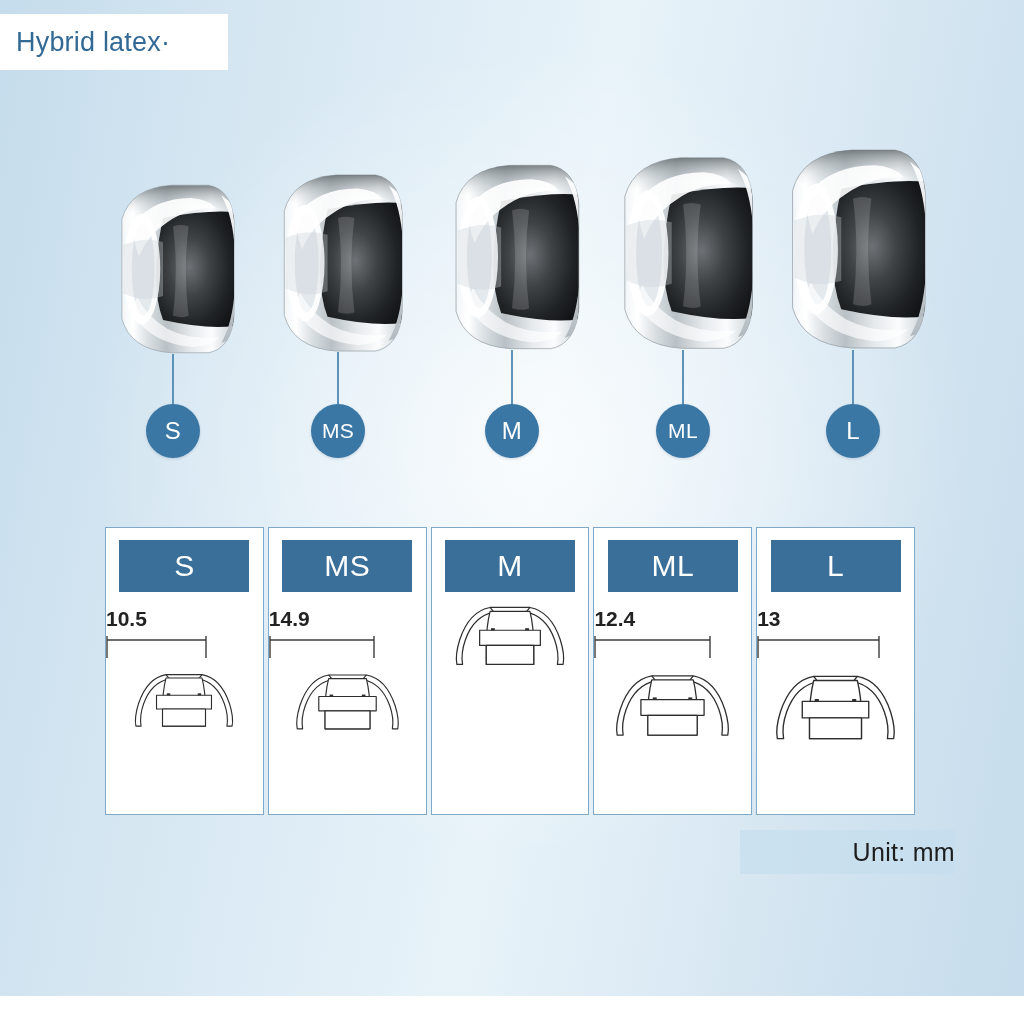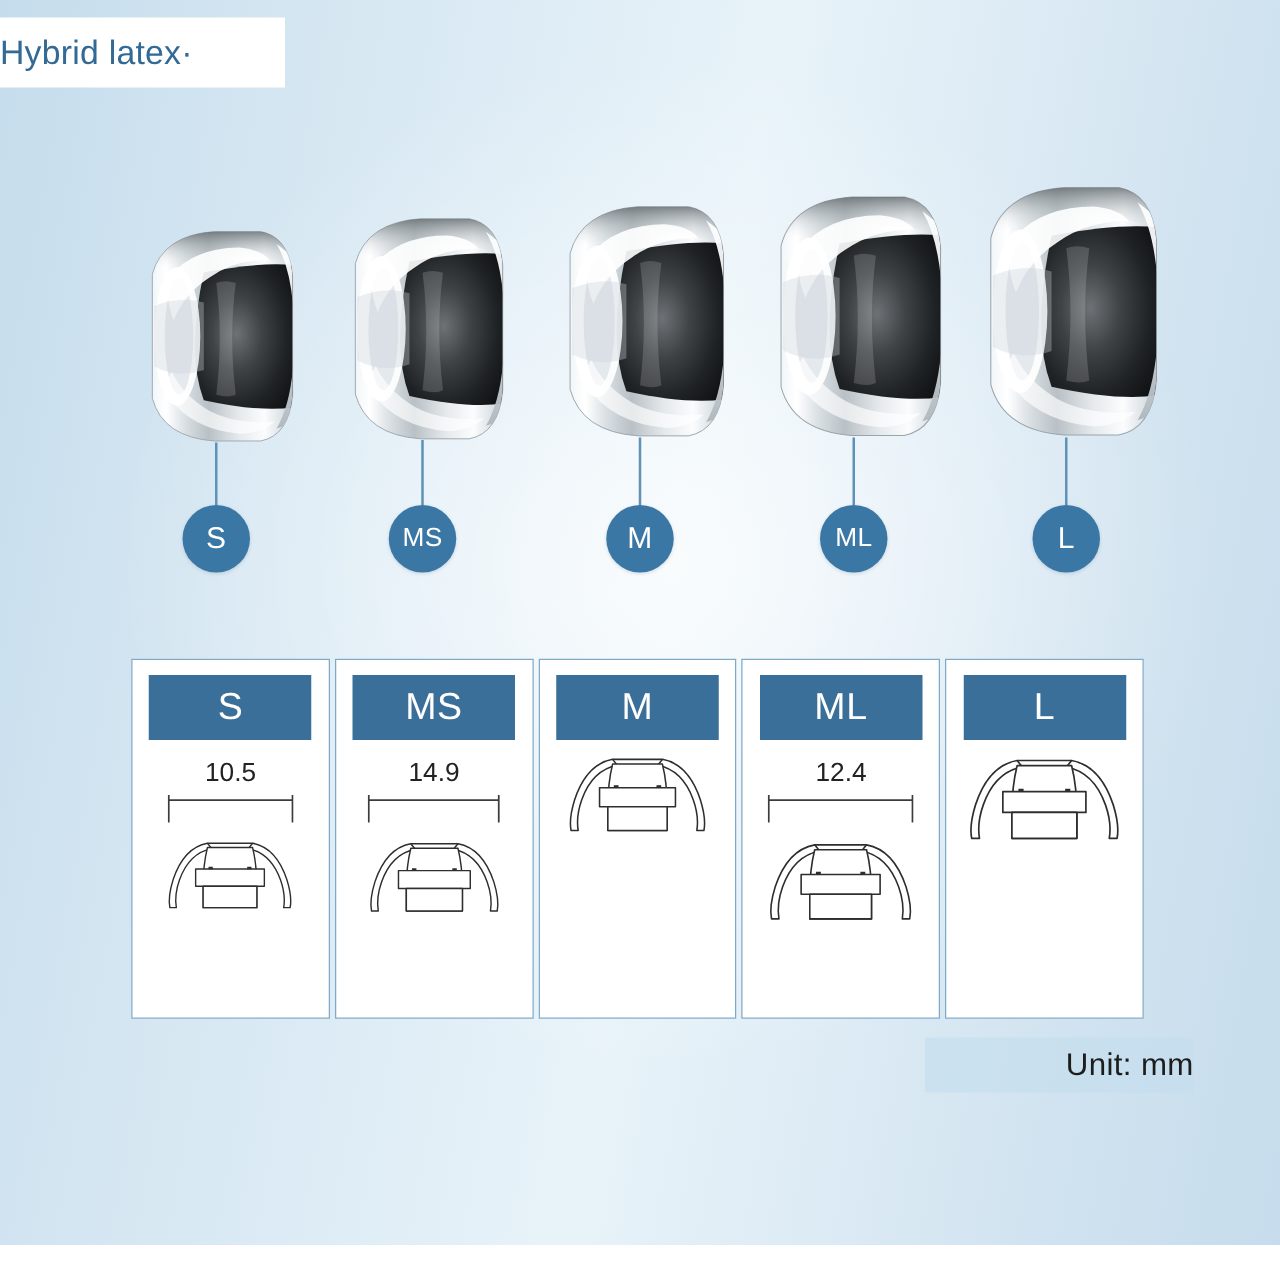--- a/index.html
+++ b/index.html
@@ -23,21 +23,21 @@
     background:#ffffff;
   }
 
   
   #title-banner {
     position:absolute; left:0; top:14px; width:228px; height:56px;
     background:#ffffff;
     display:flex; align-items:center;
   }
   #title-text {
-    padding-left:0;
+    padding-left:16px;
     font-size:27px;
     letter-spacing:0.2px;
     color:#336a95;
     font-weight:400;
     white-space:nowrap;
   }
 
   
   .tip {
     position:absolute;
@@ -87,21 +87,21 @@
     height:52px;
     background:#3a6f9a;
     color:#ffffff;
     display:flex; align-items:center; justify-content:center;
     font-size:30px;
     letter-spacing:0.5px;
   }
   .dim-wrap {
     margin-top:16px;
     width:100%;
-    display:flex; flex-direction:column; align-items:center;
+    display:flex; flex-direction:column; font-weight:bold;
   }
   .dim-value {
     font-size:21px;
     color:#222;
     line-height:1;
     margin-bottom:5px;
   }
   .dim-line svg { display:block; }
   .section-draw { margin-top:6px; }
   .section-draw svg { display:block; }
@@ -561,20 +561,30 @@
       <rect x="40" y="50" width="50" height="20" fill="#ffffff"></rect>
 
       <path d="M45,33 L49,33" stroke-width="2.4"></path>
       <path d="M81,33 L85,33" stroke-width="2.4"></path>
     </g>
   </svg>
       </div>
     </div>
     <div class="spec-cell">
       <div class="cell-head">L</div>
+      <div class="dim-wrap">
+        <div class="dim-value">13</div>
+        <div class="dim-line">
+          <svg width="123" height="26" viewBox="0 0 123 26">
+    <line x1="1" y1="2" x2="1" y2="24" stroke="#3c3c3c" stroke-width="1.4"></line>
+    <line x1="122" y1="2" x2="122" y2="24" stroke="#3c3c3c" stroke-width="1.4"></line>
+    <line x1="1" y1="6" x2="122" y2="6" stroke="#3c3c3c" stroke-width="1.4"></line>
+  </svg>
+        </div>
+      </div>
       <div class="section-draw">
         <svg width="135" height="81" viewBox="0 0 130 78">
     <g fill="none" stroke="#2e2e2e" stroke-width="1.3" stroke-linejoin="round">
 
       <path d="M44,10 Q22,14 12,44 Q7,60 9,70 L15,70 Q13,58 18,44 Q27,19 48,15 Z" fill="#ffffff"></path>
 
       <path d="M86,10 Q108,14 118,44 Q123,60 121,70 L115,70 Q117,58 112,44 Q103,19 82,15 Z" fill="#ffffff"></path>
 
       <path d="M44,10 L86,10"></path>
       <path d="M48,15 L82,15"></path>

